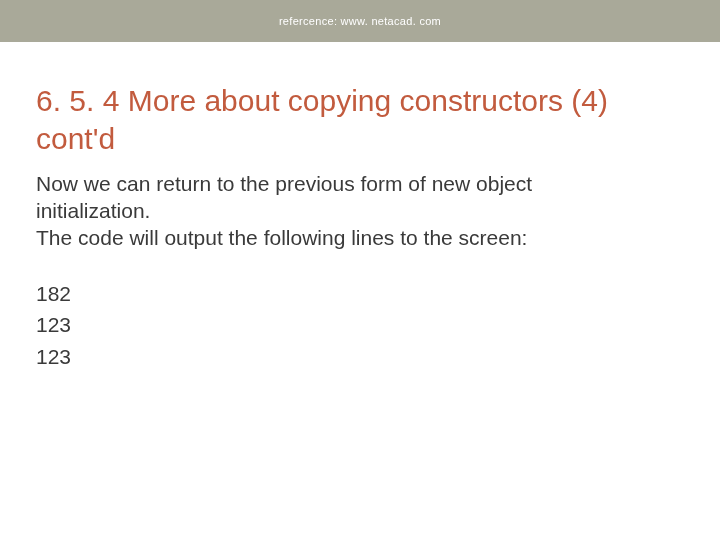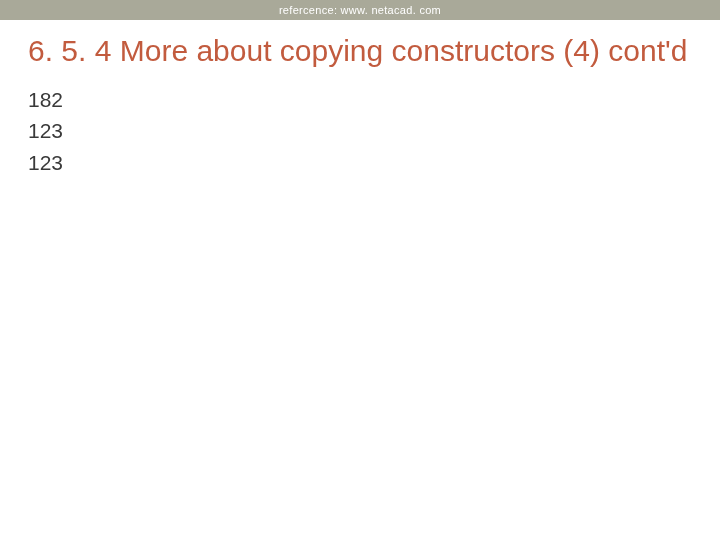--- a/index.html
+++ b/index.html
@@ -6,33 +6,34 @@
     margin: 0;
     padding: 0;
     width: 720px;
     height: 540px;
     background: #ffffff;
     font-family: Arial, Helvetica, sans-serif;
     overflow: hidden;
   }
   .header-bar {
     width: 100%;
-    height: 20px;
+    height: 42px;
     background: #a9a999;
     display: flex;
     align-items: center;
     justify-content: center;
   }
   .header-text {
     color: #ffffff;
     font-size: 11px;
     letter-spacing: 0.3px;
   }
   .content {
-    padding: 12px 28px 0 28px;
+    padding: 12px 28px 0 36px;
+    margin-top: 28px;
   }
   .title {
     color: #c25b3e;
     font-size: 30px;
     line-height: 1.25;
     font-weight: 400;
     margin: 0 0 14px 0;
   }
   .body-text {
     color: #3a3a3a;
@@ -53,19 +54,23 @@
 </head>
 <body>
 
 <div class="header-bar">
   <span class="header-text">refercence: www. netacad. com</span>
 </div>
 
 <div class="content">
   <h1 class="title">6. 5. 4 More about copying constructors (4) cont'd</h1>
 
+  <p class="body-text">
+    <span>Now we can return to the previous form of new object initialization.</span><br>
+    <span>The code will output the following lines to the screen:</span>
+  </p>
 
   <div class="output-block">
     <span class="output-line">182</span>
     <span class="output-line">123</span>
     <span class="output-line">123</span>
   </div>
 </div>
 
 </body></html>

